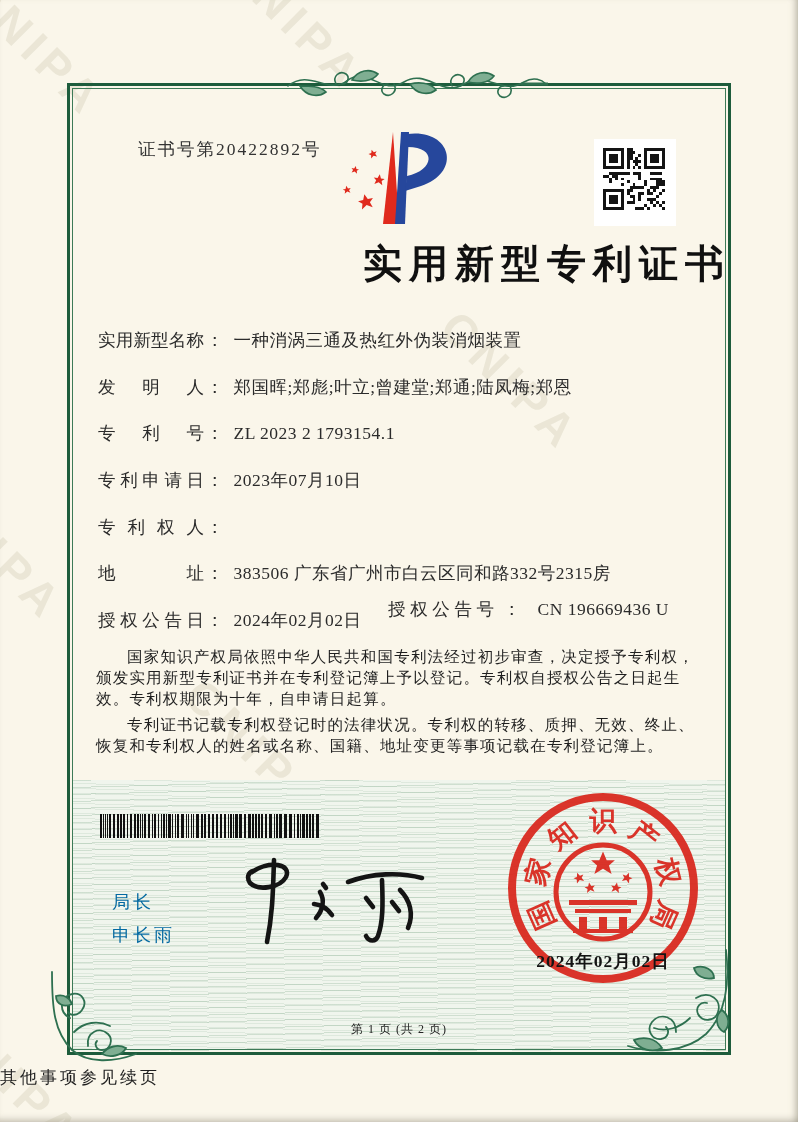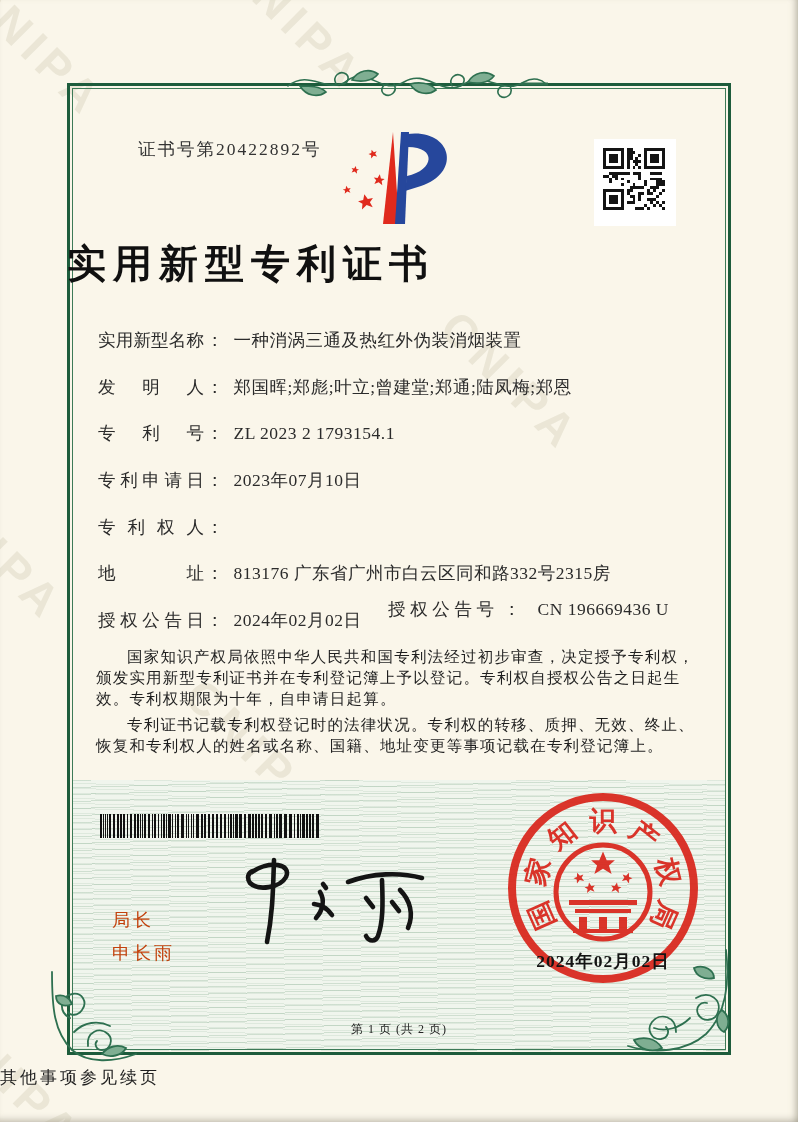--- a/index.html
+++ b/index.html
@@ -22,36 +22,36 @@
     background-color:#f0f5ed;
     background-image:
       repeating-linear-gradient(178.5deg, rgba(130,170,140,.30) 0 1px, rgba(0,0,0,0) 1px 7px),
       repeating-linear-gradient(181.5deg, rgba(130,170,140,.16) 0 1px, rgba(0,0,0,0) 1px 5px);
   }
   .cert-no{position:absolute;left:98px;top:137px;font-size:17.5px;letter-spacing:2px;color:#333;margin-left:40px;}
   .logo{position:absolute;left:333px;top:126px;width:138px;height:104px;}
   .qr-box{position:absolute;left:594px;top:139px;width:82px;height:87px;background:#ffffff;}
   .qr-box svg{position:absolute;left:9px;top:9px;width:62px;height:62px;}
   .title{
-    position:absolute;left:67px;top:237px;width:664px;text-align:left;
+    position:absolute;left:67px;top:237px;width:664px;text-align:right;
     font-size:39px;font-weight:bold;letter-spacing:7px;color:#101010;
   }
   .fields{position:absolute;left:98px;top:317px;width:580px;font-size:17.5px;color:#2b2b2b;}
   .frow{height:46.6px;display:flex;align-items:center;line-height:24px;}
   .flabel{display:inline-block;width:106px;text-align:justify;text-align-last:justify;}
   .fcolon{display:inline-block;margin:0 10px 0 2px;}
   .fvalue{letter-spacing:.5px;white-space:nowrap;}
   .grant{position:relative;}
   .pair2{position:absolute;left:290px;top:0;display:flex;gap:7px;}
   .paras{position:absolute;left:96px;top:646px;width:612px;font-size:15.5px;line-height:21px;
     color:#1f1f1f;letter-spacing:1.2px;}
   .paras p{margin:0 0 5px 0;text-indent:2em;}
   .barcode{position:absolute;left:99px;top:814px;width:222px;height:24px;}
   .signer{position:absolute;left:112px;top:886px;font-family:"Liberation Sans","DejaVu Sans",sans-serif;
-    font-size:18px;color:#c2410c;letter-spacing:3px;line-height:33px;margin-top:18px;}
+    font-size:18px;color:#0369a1;letter-spacing:3px;line-height:33px;}
   .signature{position:absolute;left:222px;top:850px;width:218px;height:108px;}
   .seal{position:absolute;left:503px;top:788px;width:200px;height:200px;}
   .seal svg{position:absolute;inset:0;opacity:.93;}
   .seal-date{position:absolute;left:503px;top:949px;width:200px;text-align:center;
     font-size:17.5px;font-weight:bold;color:#141414;letter-spacing:1px;}
   .footer-page{position:absolute;left:67px;top:1021px;width:664px;text-align:center;
     font-size:12px;color:#222;letter-spacing:1px;}
   .contnote{position:absolute;left:0;top:1066px;width:798px;text-align:left;
     font-size:17px;color:#1f1f1f;letter-spacing:3px;}
   .ornament{position:absolute;pointer-events:none;}
@@ -277,21 +277,21 @@
       <span class="fcolon">：</span>
       <span class="fvalue">2023年07月10日</span>
     </div>
     <div class="frow">
       <span class="flabel">专利权人</span>
       <span class="fcolon">：</span>
     </div>
     <div class="frow">
       <span class="flabel">地址</span>
       <span class="fcolon">：</span>
-      <span class="fvalue">813176 广东省广州市白云区同和路332号2315房</span>
+      <span class="fvalue">383506 广东省广州市白云区同和路332号2315房</span>
     </div>
     <div class="frow grant">
       <span class="flabel">授权公告日</span>
       <span class="fcolon">：</span>
       <span class="fvalue">2024年02月02日</span>
       <span class="pair2">
         <span class="flabel">授权公告号</span>
         <span class="fcolon">：</span>
         <span class="fvalue">CN 196669436 U</span>
       </span>

